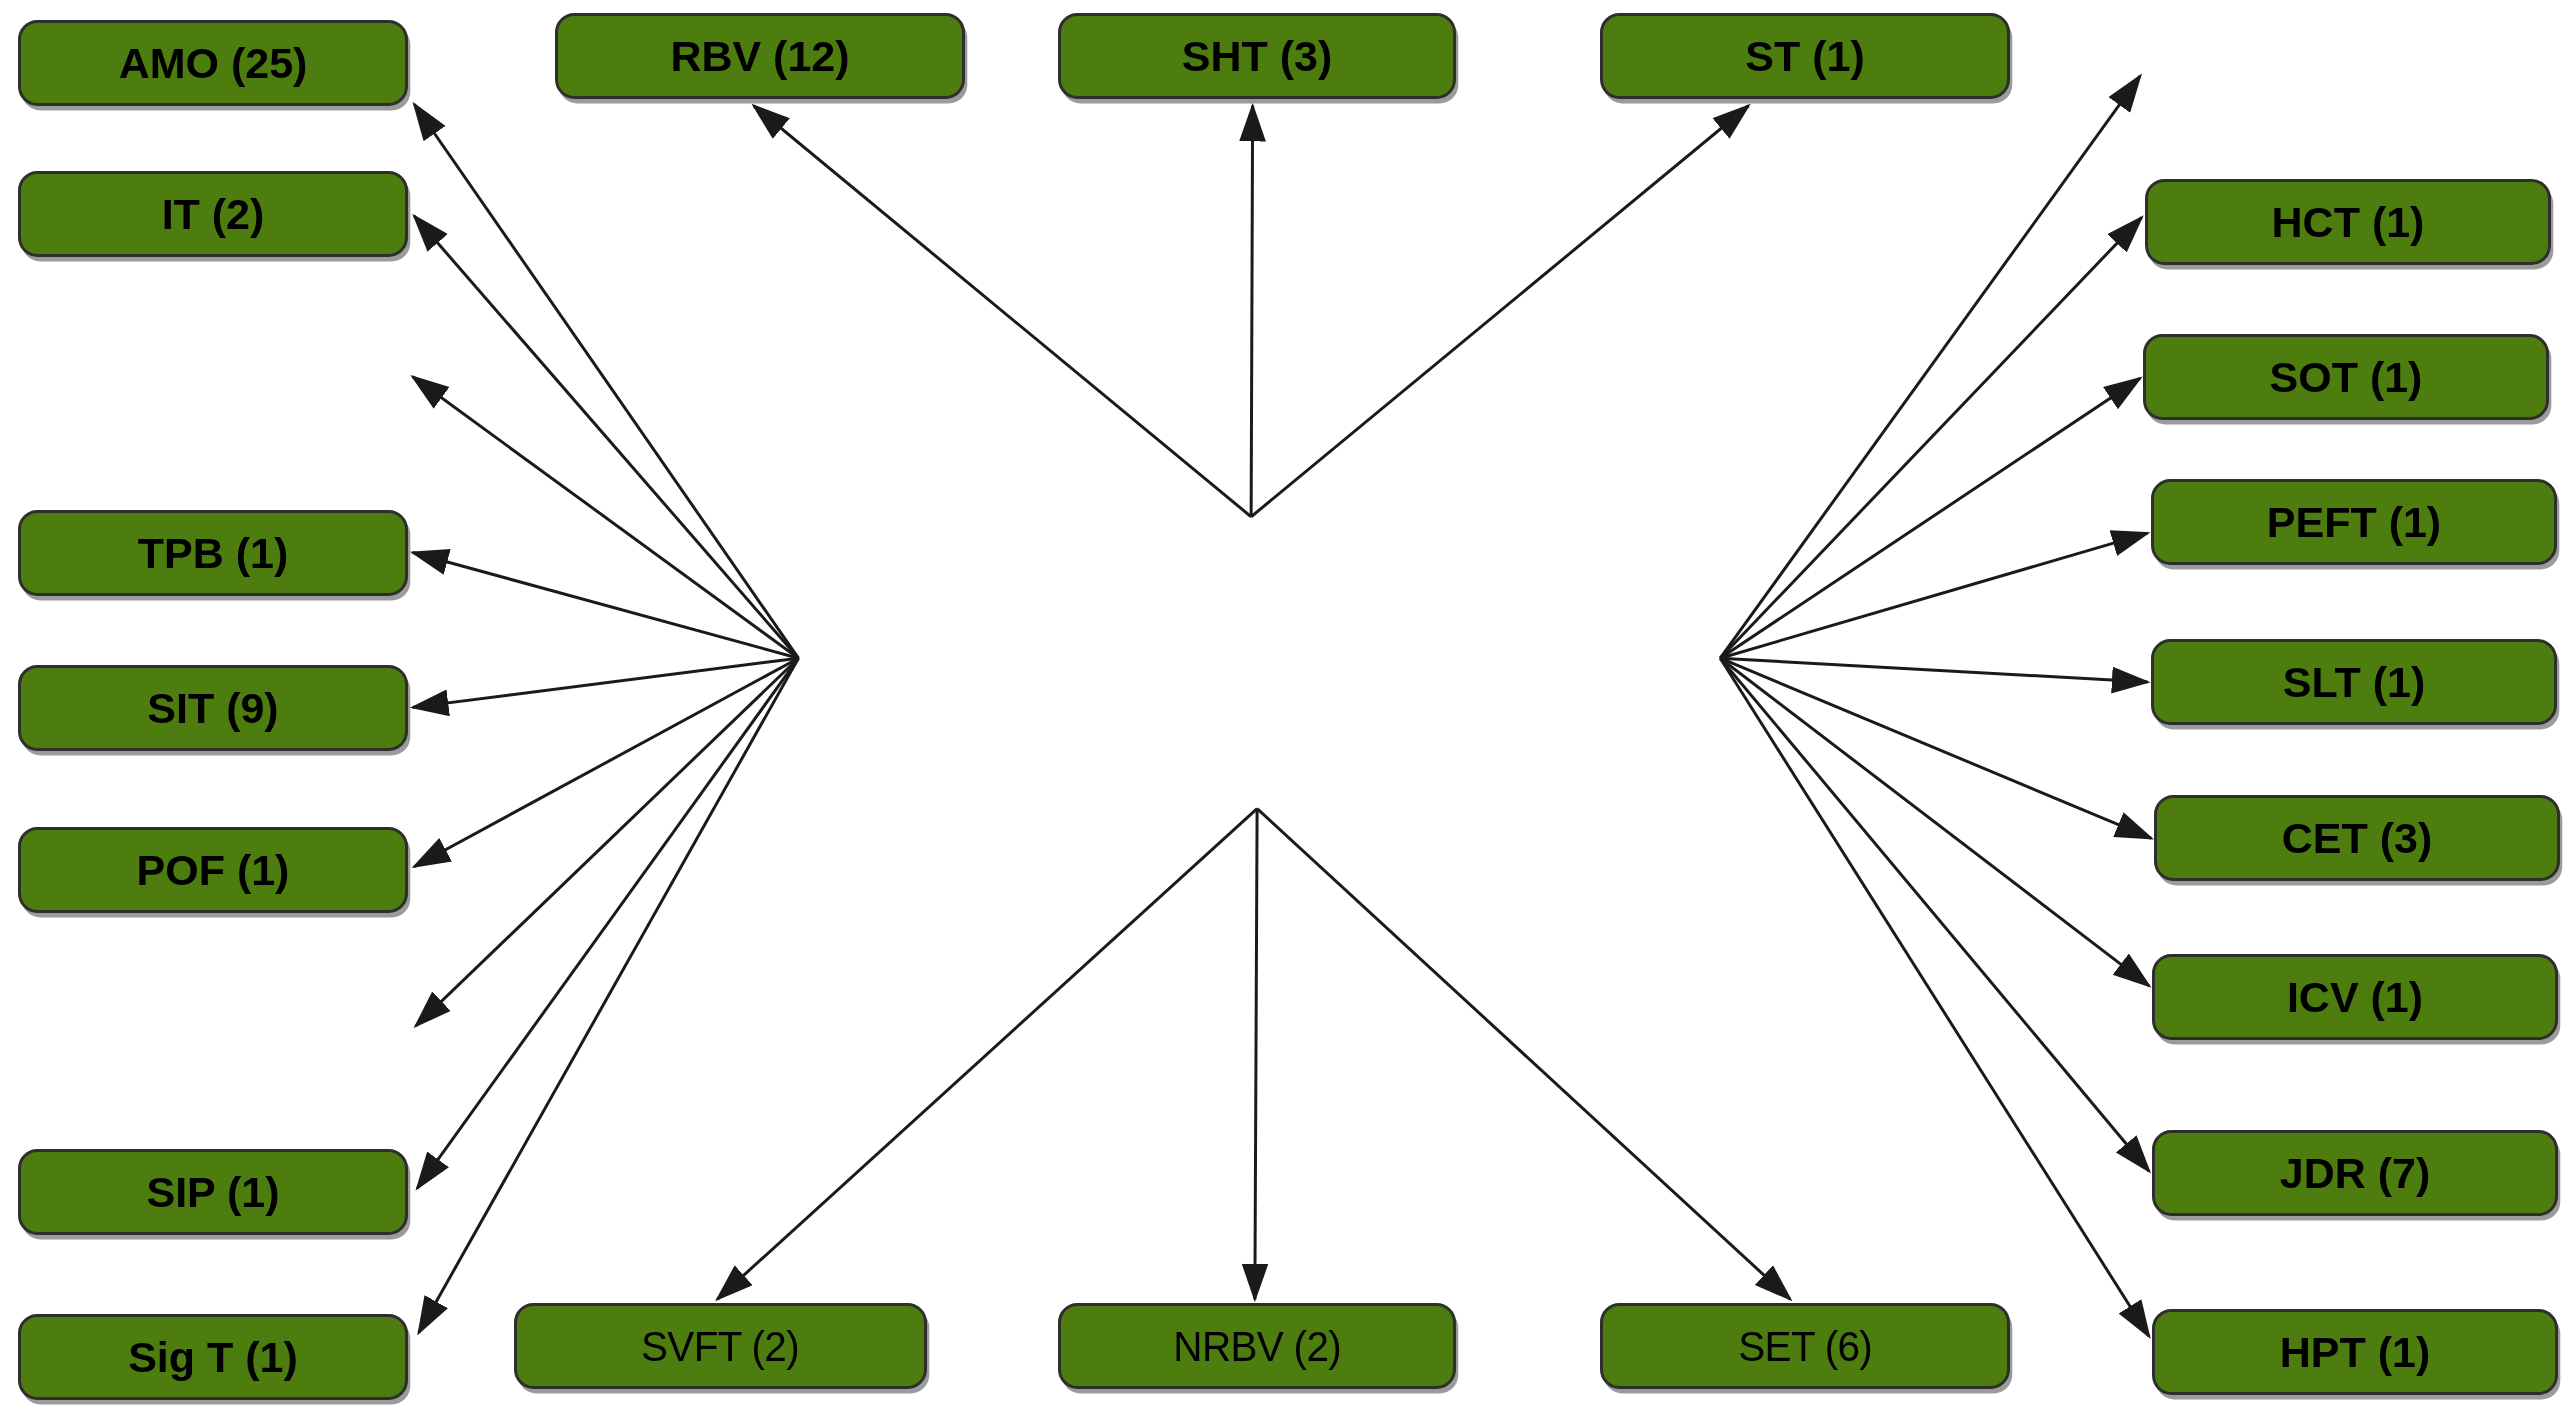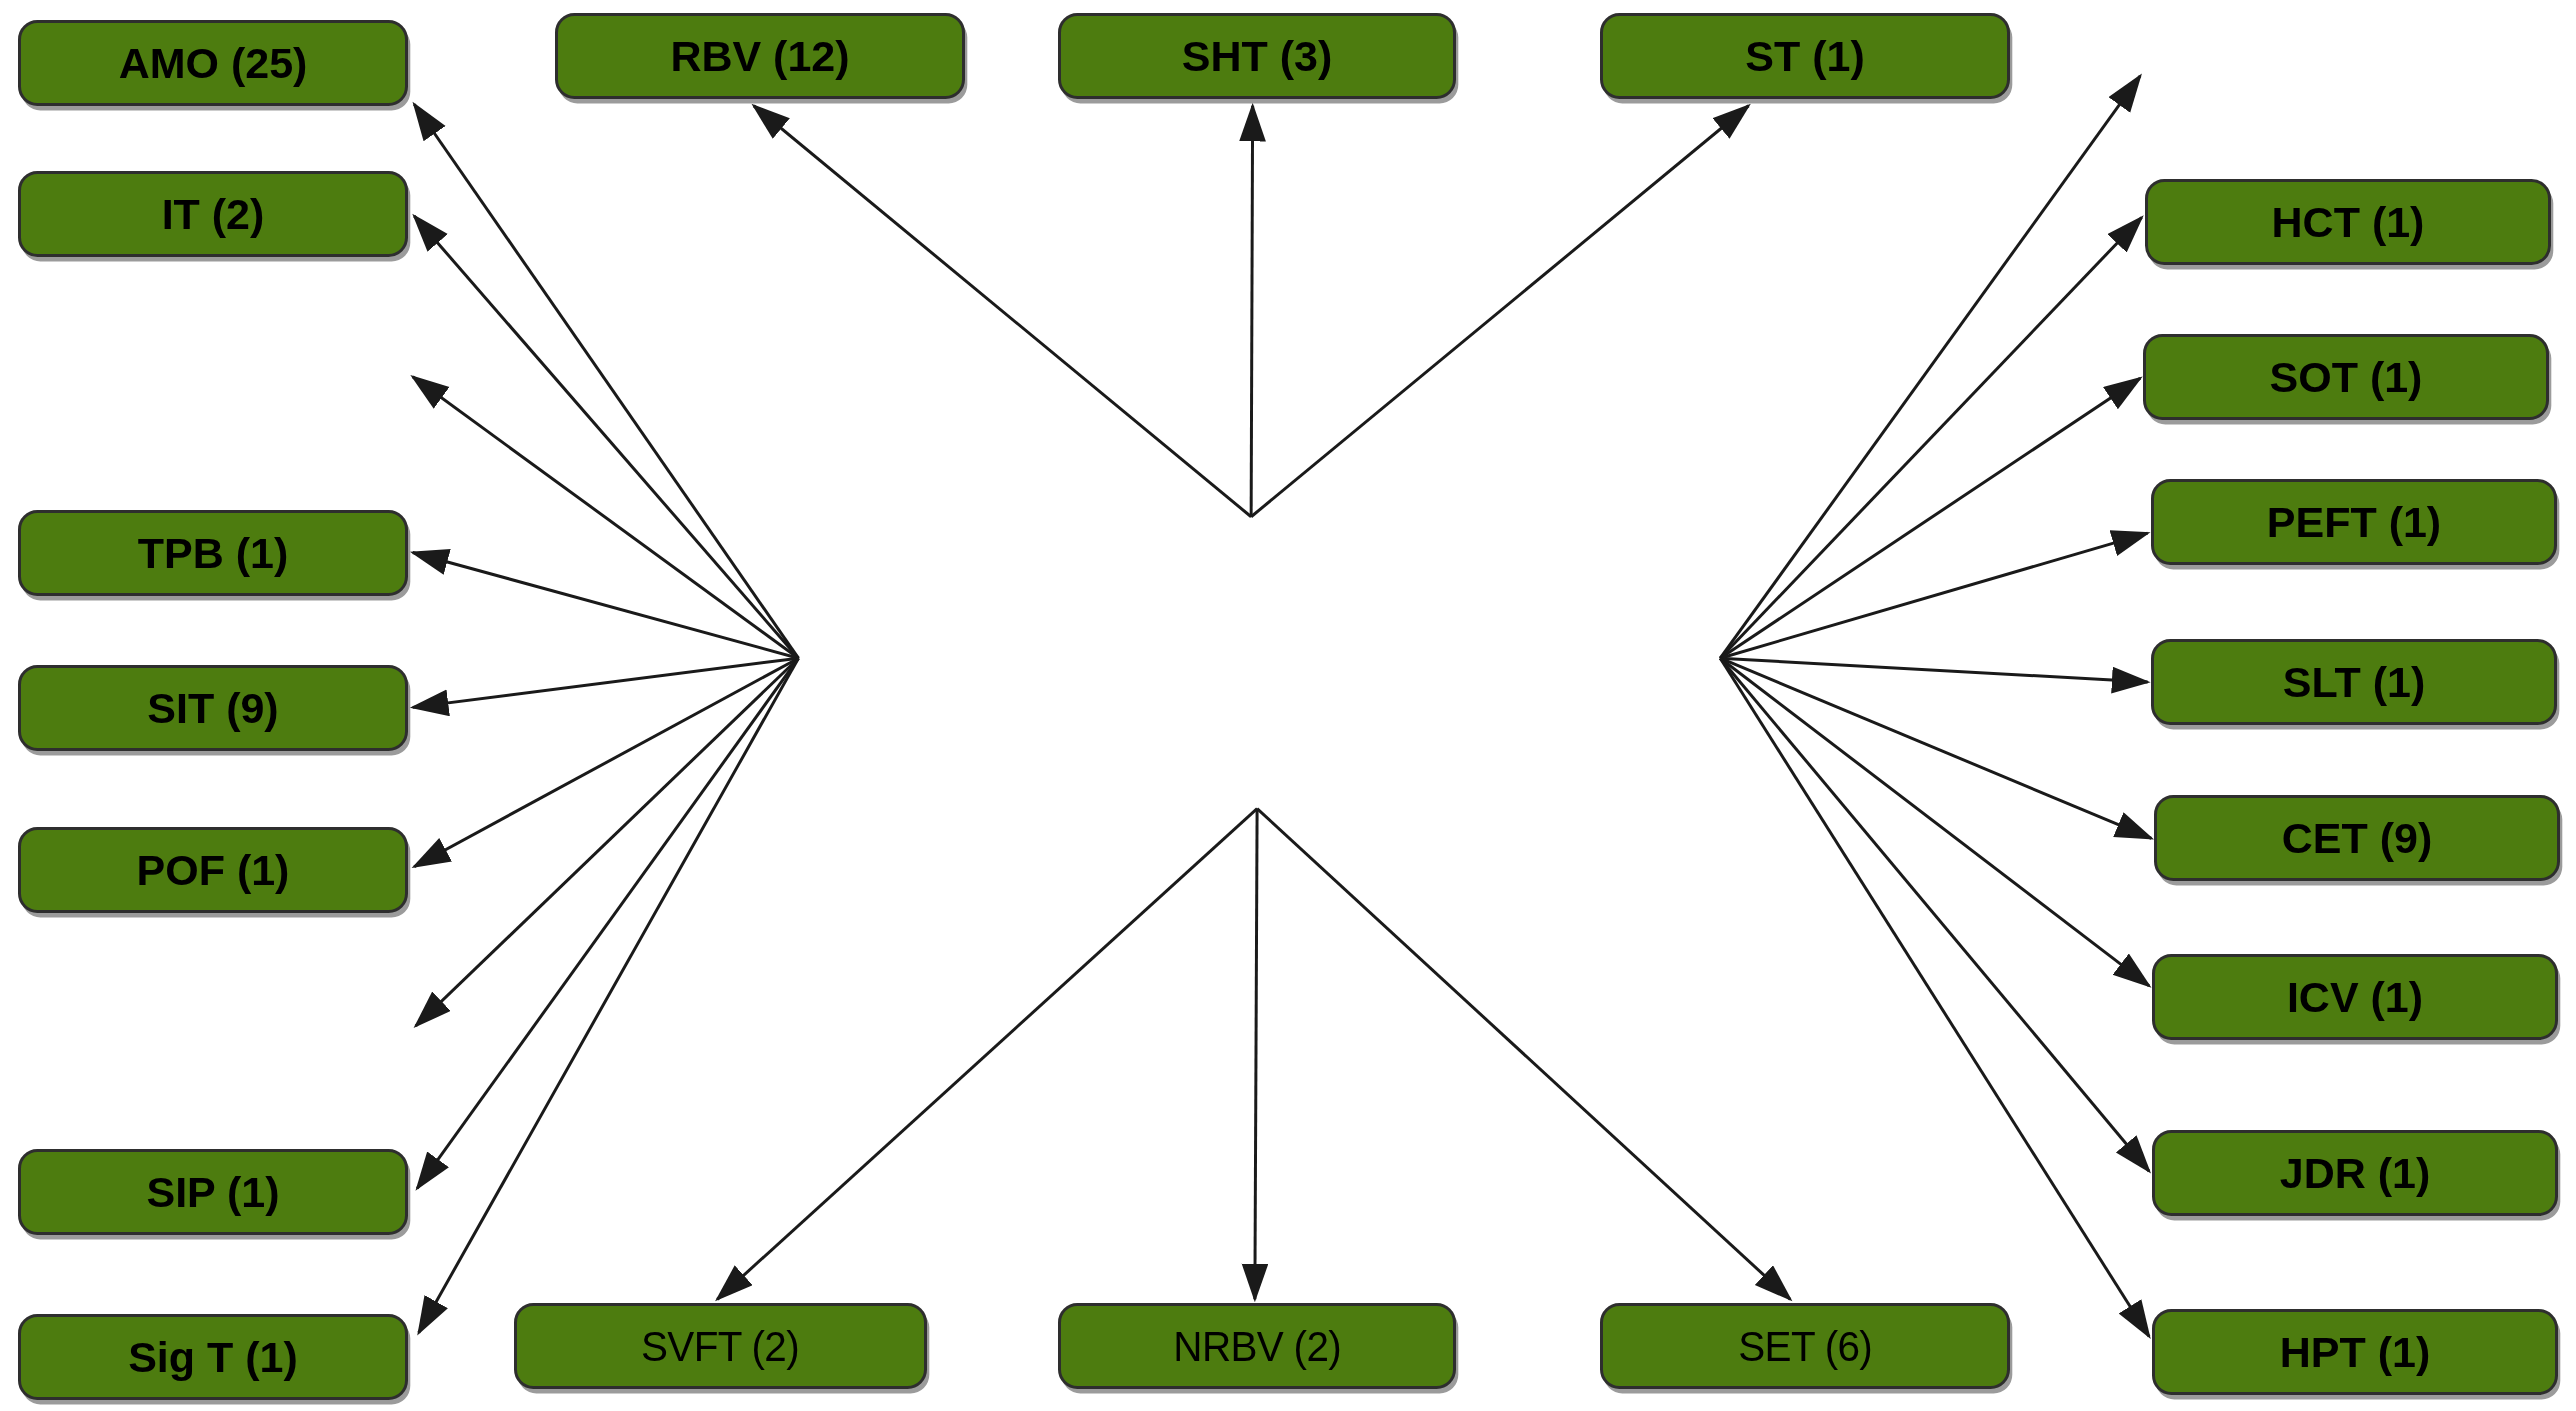--- a/index.html
+++ b/index.html
@@ -125,27 +125,27 @@
   <div class="box" style="left:2143px;top:334px;width:406px">
       <span class="lbl">SOT (1)</span>
     </div>
   <div class="box" style="left:2151px;top:479px;width:406px">
       <span class="lbl">PEFT (1)</span>
     </div>
   <div class="box" style="left:2151px;top:639px;width:406px">
       <span class="lbl">SLT (1)</span>
     </div>
   <div class="box" style="left:2154px;top:795px;width:406px">
-      <span class="lbl">CET (9)</span>
+      <span class="lbl">CET (3)</span>
     </div>
   <div class="box" style="left:2152px;top:954px;width:406px">
       <span class="lbl">ICV (1)</span>
     </div>
   <div class="box" style="left:2152px;top:1130px;width:406px">
-      <span class="lbl">JDR (1)</span>
+      <span class="lbl">JDR (7)</span>
     </div>
   <div class="box" style="left:2152px;top:1309px;width:406px">
       <span class="lbl">HPT (1)</span>
     </div>
 
   <div class="box light" style="left:514px;top:1303px;width:413px">
       <span class="lbl">SVFT (2)</span>
     </div>
   <div class="box light" style="left:1058px;top:1303px;width:398px">
       <span class="lbl">NRBV (2)</span>

